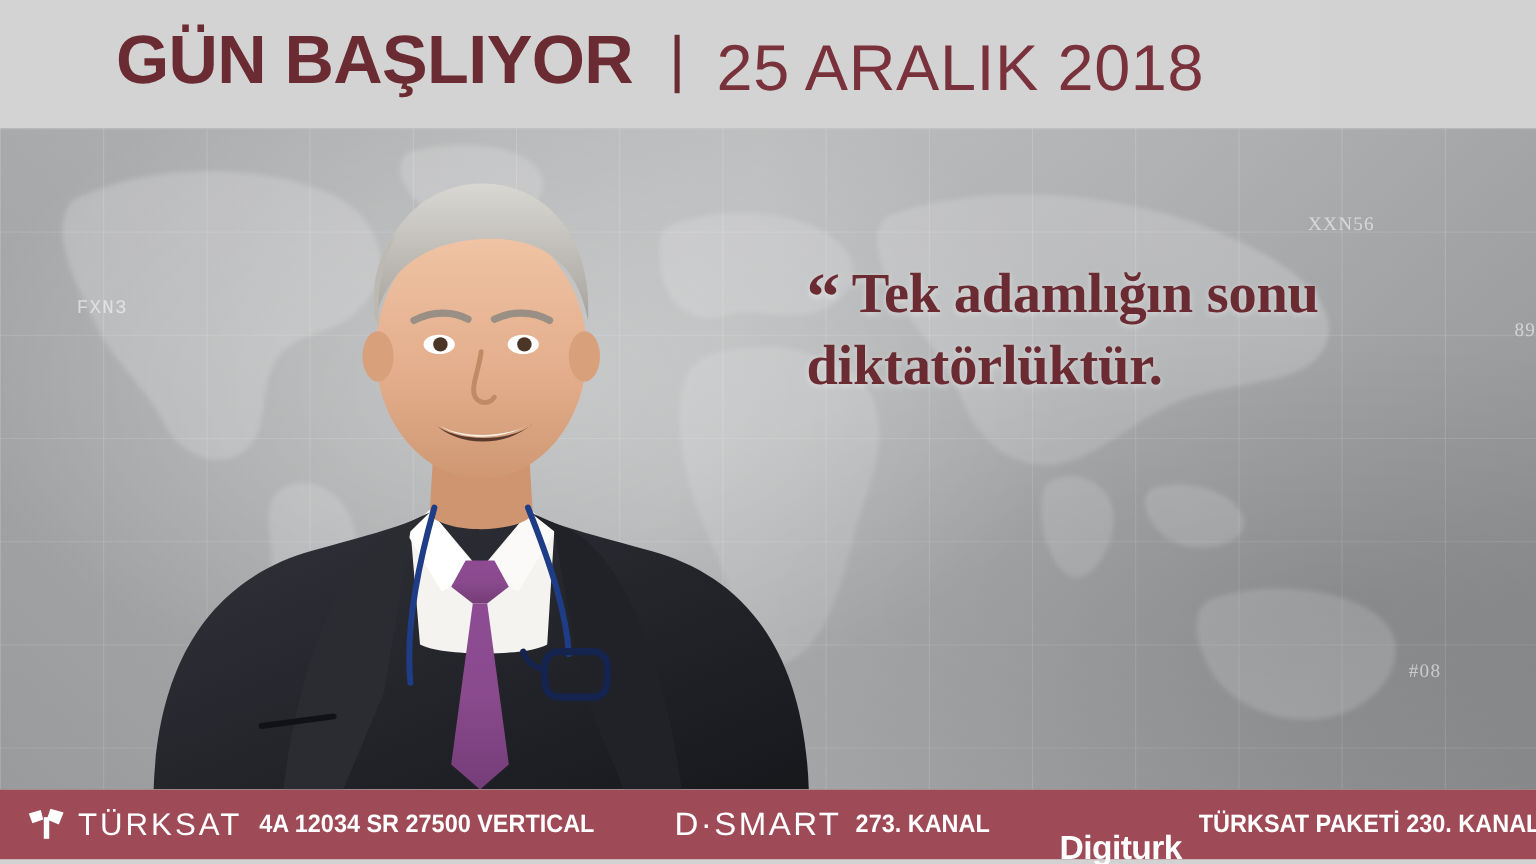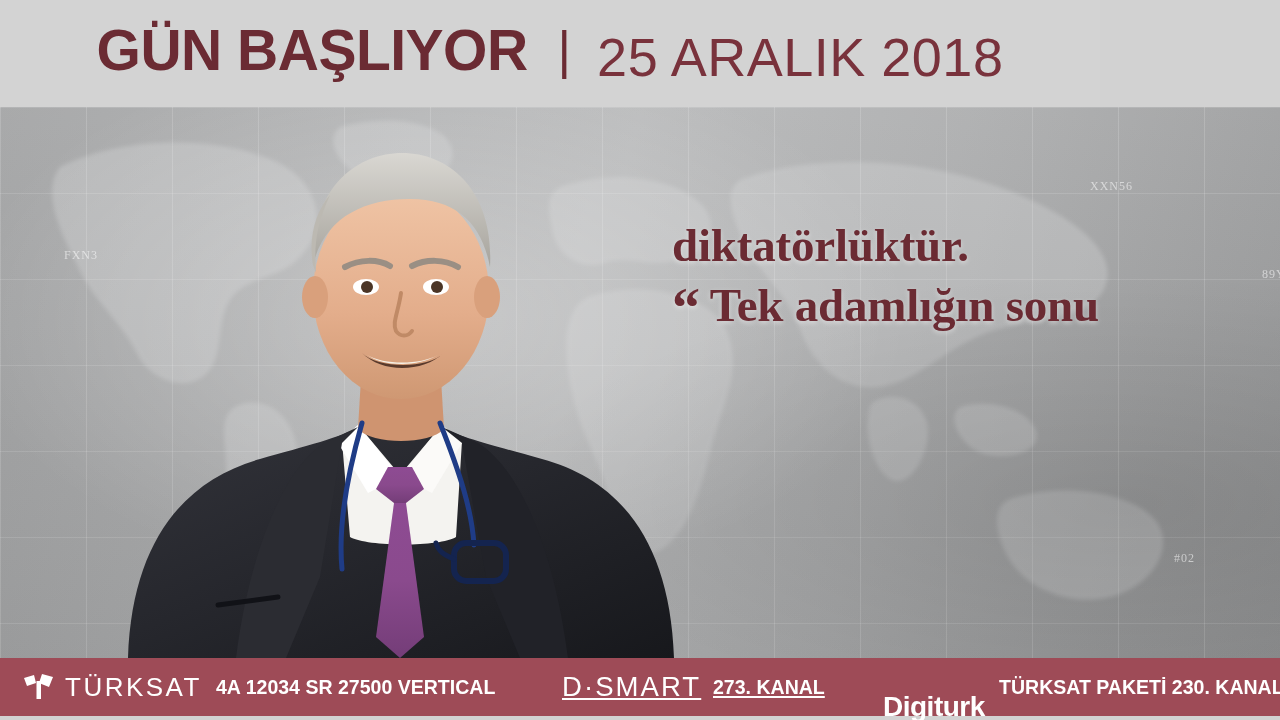--- a/index.html
+++ b/index.html
@@ -57,25 +57,25 @@
     background-size:86px 86px;
     pointer-events:none;
   }
   
   .worldmap{position:absolute;inset:0;opacity:.40;filter:blur(2px);pointer-events:none;}
   .worldmap svg{width:100%;height:100%;display:block;}
 
   .mapcode{
     position:absolute;
     font-family:"Liberation Serif", serif;
-    font-size:12px;letter-spacing:1px;
+    font-size:16px;letter-spacing:1px;
     color:rgba(255,255,255,0.55);
     pointer-events:none;user-select:none;
   }
-  .mc1{left:64px;top:141px;}
+  .mc1{left:64px;top:141px;font-family:Liberation Mono, monospace;}
   .mc2{left:1090px;top:72px;}
   .mc3{left:1262px;top:160px;}
   .mc4{left:1174px;top:444px;}
 
   
   .portrait{
     position:absolute;left:110px;bottom:0;width:580px;height:551px;
   }
   .portrait svg{display:block;width:100%;height:100%;}
 
@@ -108,21 +108,21 @@
     background:#9e4b57;
     display:flex;align-items:center;
   }
   .fcell{
     display:flex;align-items:center;
     height:100%;position:relative;
     color:#ffffff;
   }
   .fdiv{width:2px;background:rgba(255,255,255,0.30);margin:6px 0;flex:0 0 auto;}
   .fc-turksat{padding-left:22px;padding-right:18px;}
-  .fc-dsmart{padding-left:26px;padding-right:22px;text-decoration:underline;}
+  .fc-dsmart{padding-left:26px;padding-right:22px;}
   .fc-digiturk{padding-left:26px;padding-right:22px;}
 
   .brand-turksat{
     font-family:"Liberation Sans", sans-serif;
     font-weight:400;font-size:26px;letter-spacing:2.5px;
     color:#fff;margin-left:9px;
   }
   .sat-icon{width:34px;height:26px;display:block;}
   .finfo{
     font-family:"Liberation Sans", sans-serif;
@@ -190,21 +190,21 @@
         </g>
       </svg>
     </div>
 
     <div class="grid"></div>
     <div class="sweep"></div>
 
     <span class="mapcode mc1">FXN3</span>
     <span class="mapcode mc2">XXN56</span>
     <span class="mapcode mc3">89Y7</span>
-    <span class="mapcode mc4">#02</span>
+    <span class="mapcode mc4">#08</span>
 
     <div class="portrait">
       <svg viewBox="0 0 580 551" preserveAspectRatio="xMidYEnd meet">
         <defs>
           <linearGradient id="suitG" x1="0" y1="0" x2="1" y2="1">
             <stop offset="0%" stop-color="#32333a"></stop>
             <stop offset="45%" stop-color="#26272d"></stop>
             <stop offset="100%" stop-color="#17181c"></stop>
           </linearGradient>
           <linearGradient id="skinG" x1="0" y1="0" x2="0" y2="1">
@@ -265,24 +265,24 @@
         <path d="M252,316 C236,372 228,420 232,462" stroke="#1f3c86" stroke-width="5" fill="none" stroke-linecap="round"></path>
         <path d="M330,316 C350,366 362,404 364,438" stroke="#1f3c86" stroke-width="5" fill="none" stroke-linecap="round"></path>
         <rect x="344" y="436" width="52" height="38" rx="12" fill="none" stroke="#14244f" stroke-width="6"></rect>
         <path d="M344,452 C334,448 328,444 326,436" stroke="#14244f" stroke-width="5" fill="none" stroke-linecap="round"></path>
 
         <path d="M108,498 L168,490" stroke="#111217" stroke-width="5" stroke-linecap="round"></path>
       </svg>
     </div>
 
     <div class="quoteblock">
-      <div class="quote-line">diktatörlüktür.</div>
       <div class="quote-line">
         <span class="qmark">“</span><span>Tek adamlığın sonu</span>
       </div>
+      <div class="quote-line">diktatörlüktür.</div>
     </div>
 
   </div>
 
   <div class="footer">
 
     <div class="fcell fc-turksat">
       <span>
         <svg class="sat-icon" viewBox="0 0 34 26">
           <path d="M2,4 L12,1 L14,9 L5,12 Z" fill="#ffffff"></path>

